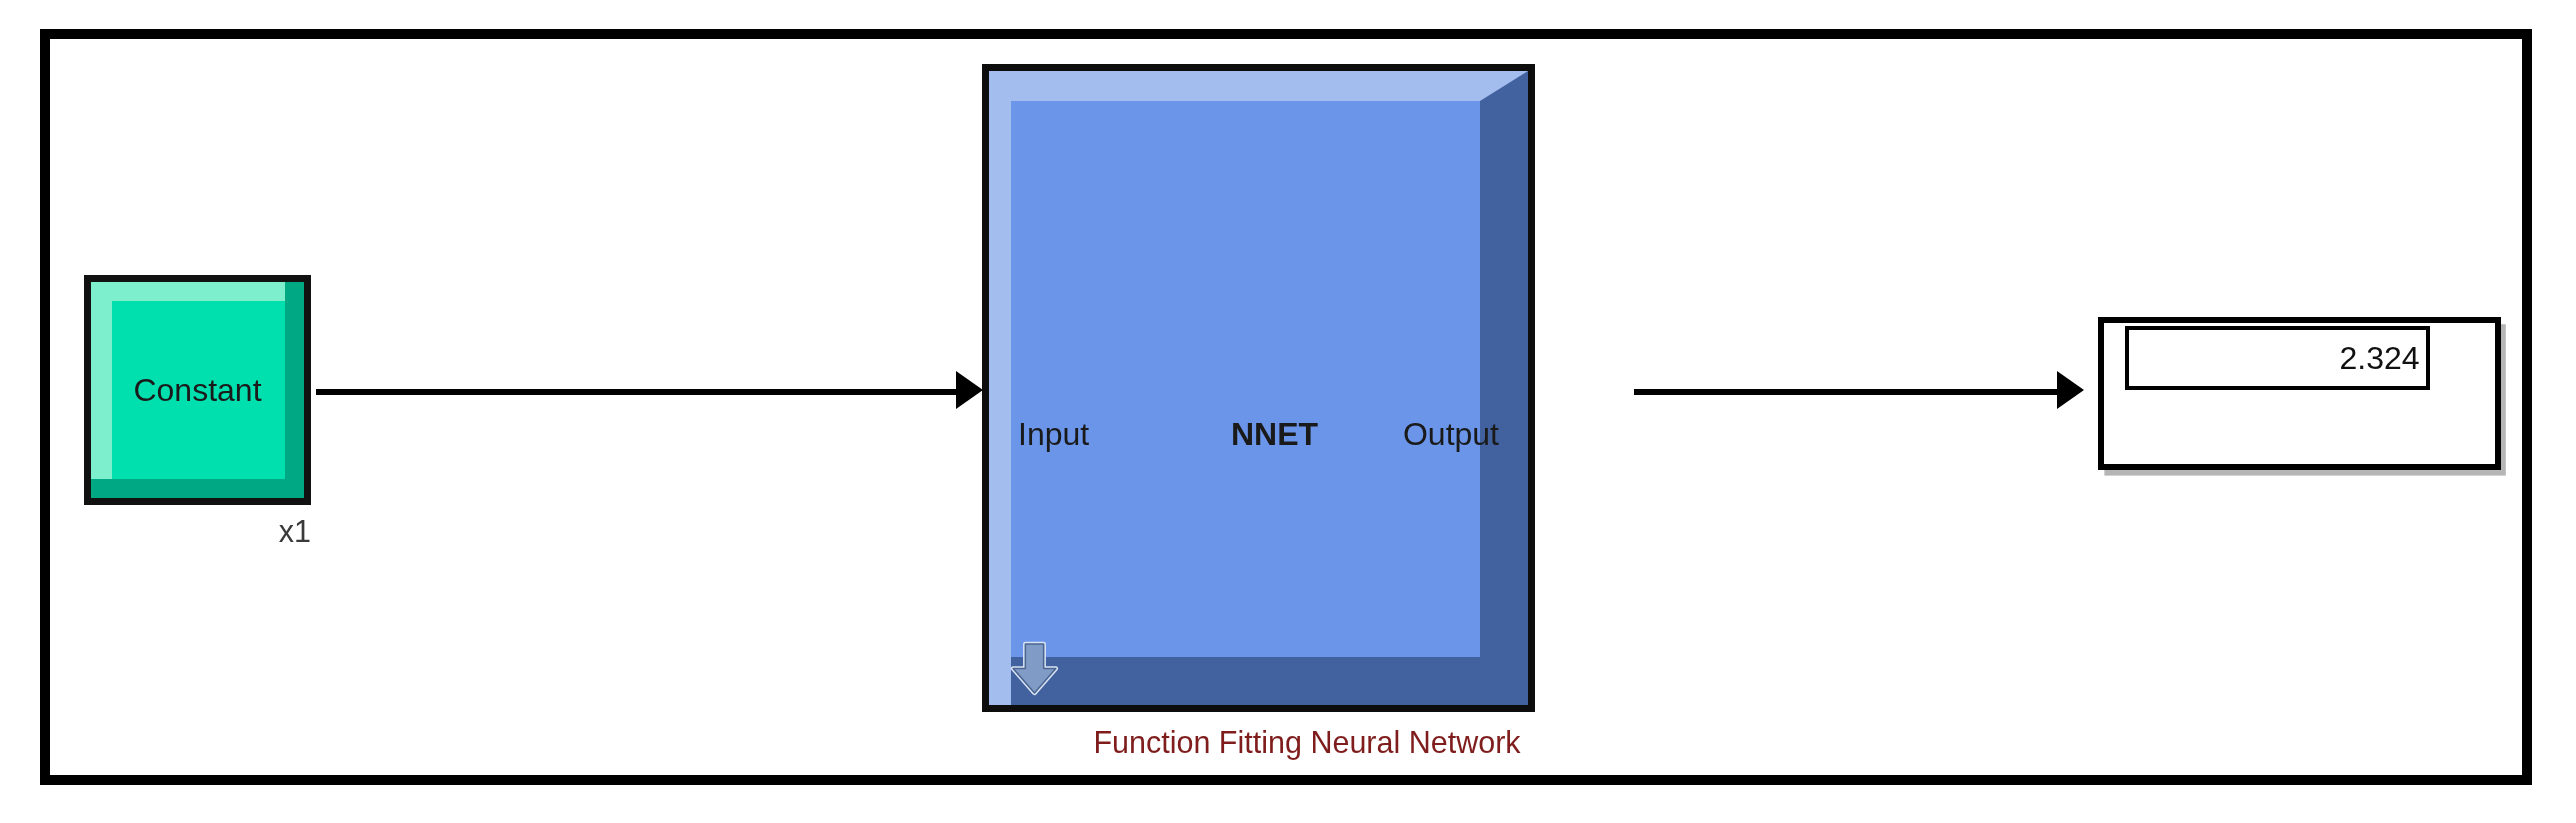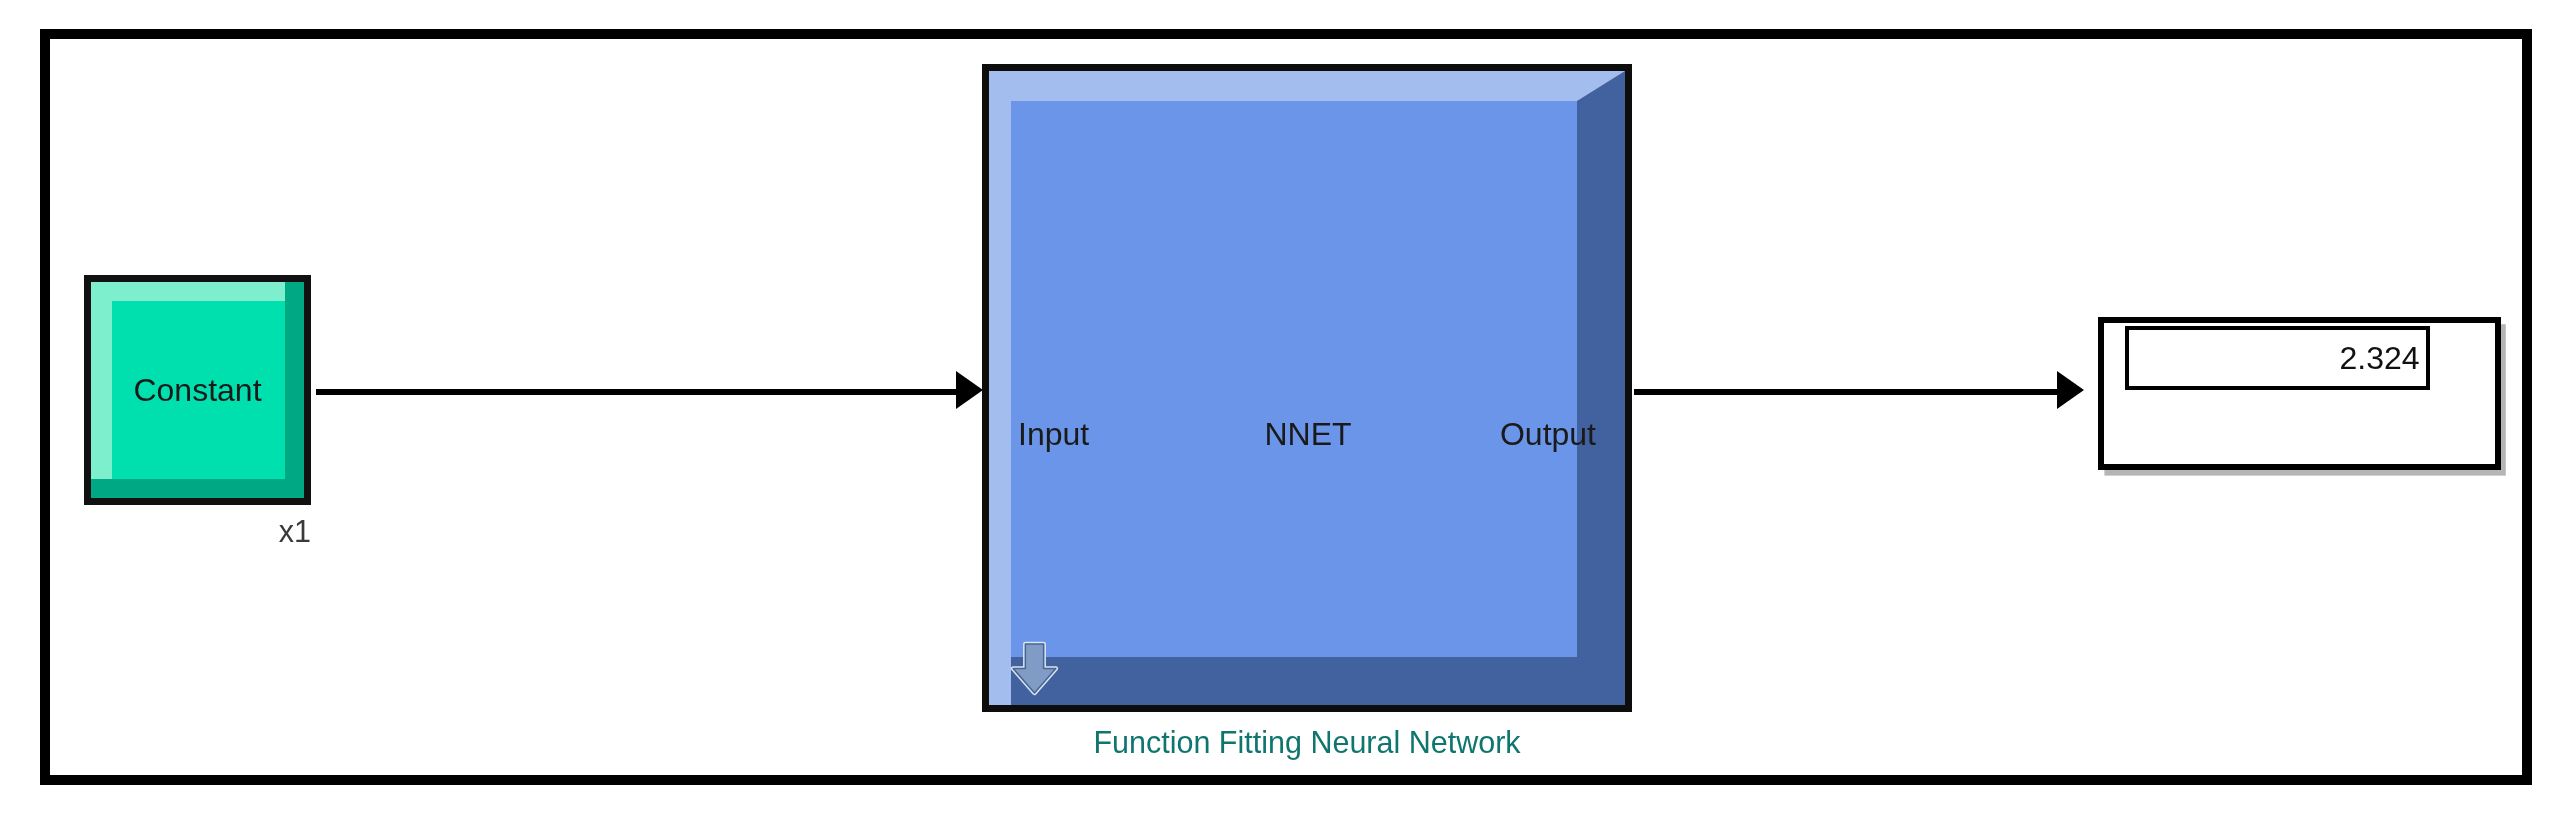--- a/index.html
+++ b/index.html
@@ -108,21 +108,21 @@
     border-top: 19px solid transparent;
     border-bottom: 19px solid transparent;
     border-left: 27px solid #000000;
   }
 
   
   .nnet-block {
     position: absolute;
     left: 972px;
     top: 54px;
-    width: 650px;
+    width: 553px;
     height: 648px;
     box-sizing: border-box;
     border: 7.2px solid #0d0d0d;
     background: #a4bdef;
     overflow: hidden;
   }
   .nnet-face {
     position: absolute;
     left: 22px;
     top: 30px;
@@ -155,39 +155,39 @@
     height: 100%;
   }
   .nnet-label {
     position: absolute;
     font-size: 32px;
     color: #1a1a1a;
     white-space: nowrap;
     line-height: 1;
   }
   .lbl-input  { left: 29px;  top: 347px; }
-  .lbl-nnet   { left: 1px;     top: 347px; width: 100%; text-align: center; }
+  .lbl-nnet   { left: 16px;     top: 347px; width: 100%; text-align: center; font-weight: bold; }
   .lbl-output { right: 29px; top: 347px; }
 
   .descend-icon {
     position: absolute;
     left: 14.5px;
     bottom: 6.4px;
     width: 61px;
     height: 61px;
   }
 
   .nnet-caption {
     position: absolute;
     left: 972px;
     top: 715px;
     width: 650px;
     text-align: center;
     font-size: 30.5px;
-    color: #0f766e;
+    color: #7f1d1d;
     white-space: nowrap;
   }
 
   
   .display-block {
     position: absolute;
     left: 2088px;
     top: 307px;
     width: 403px;
     height: 153px;

